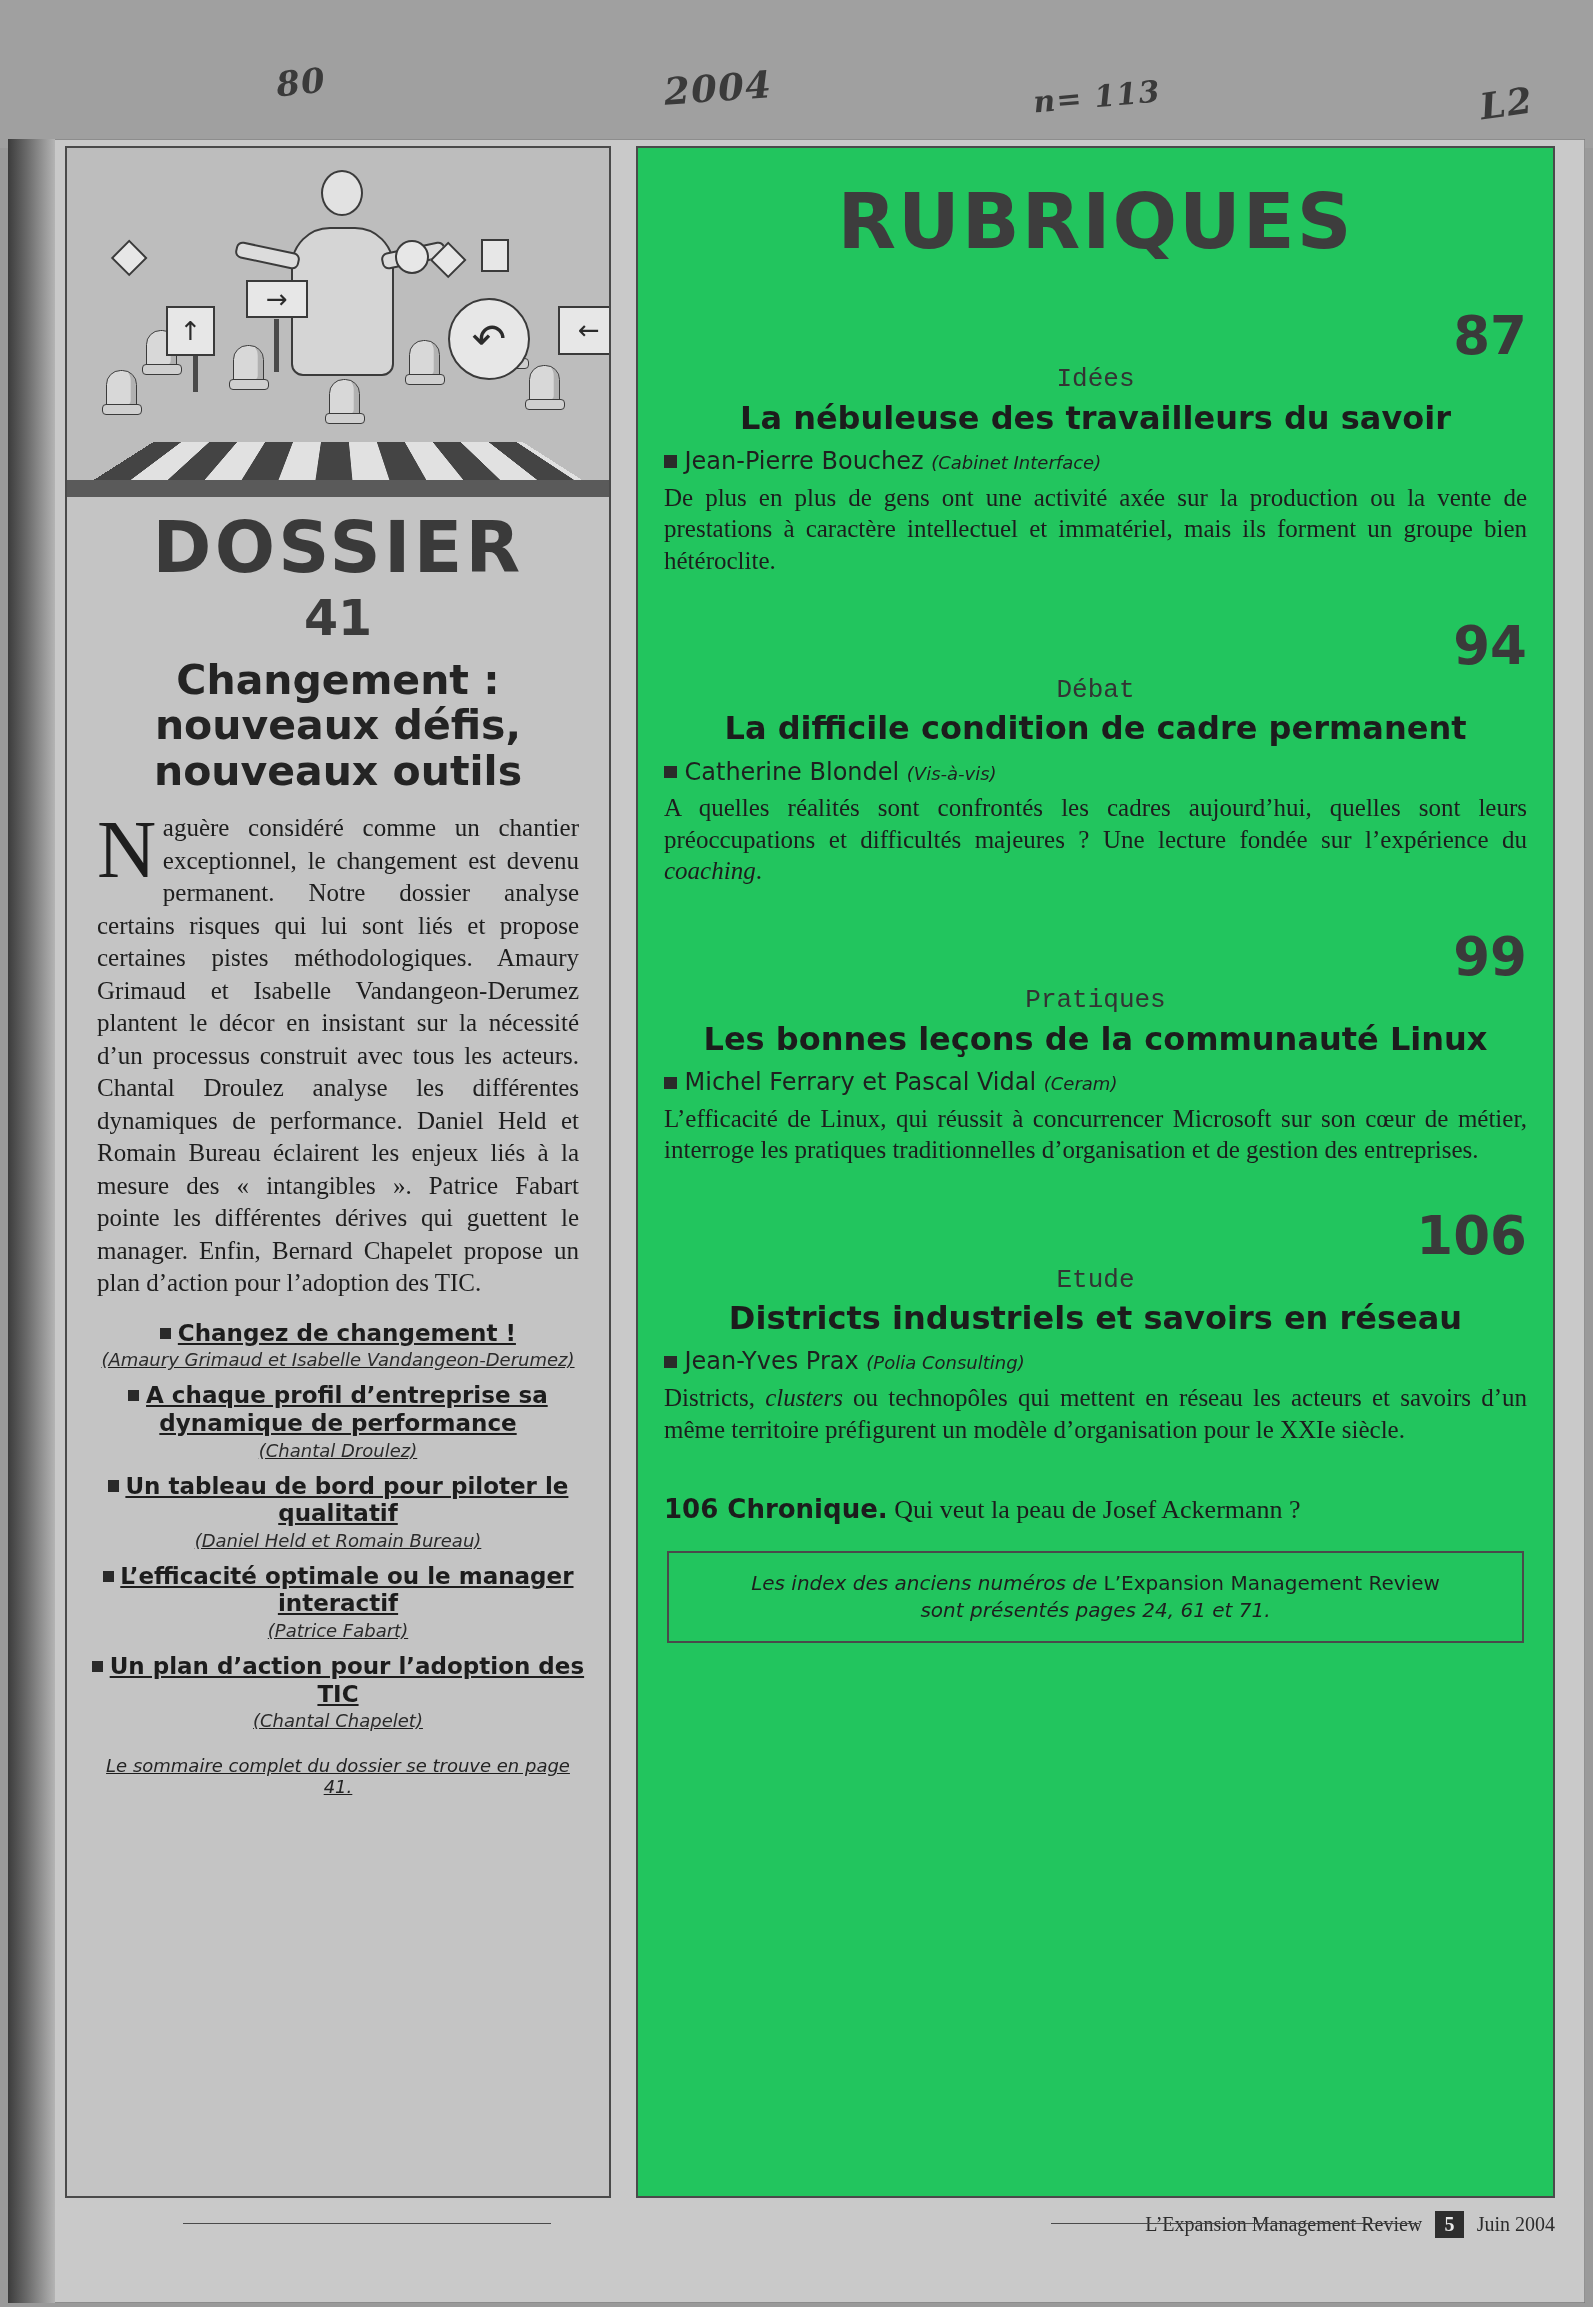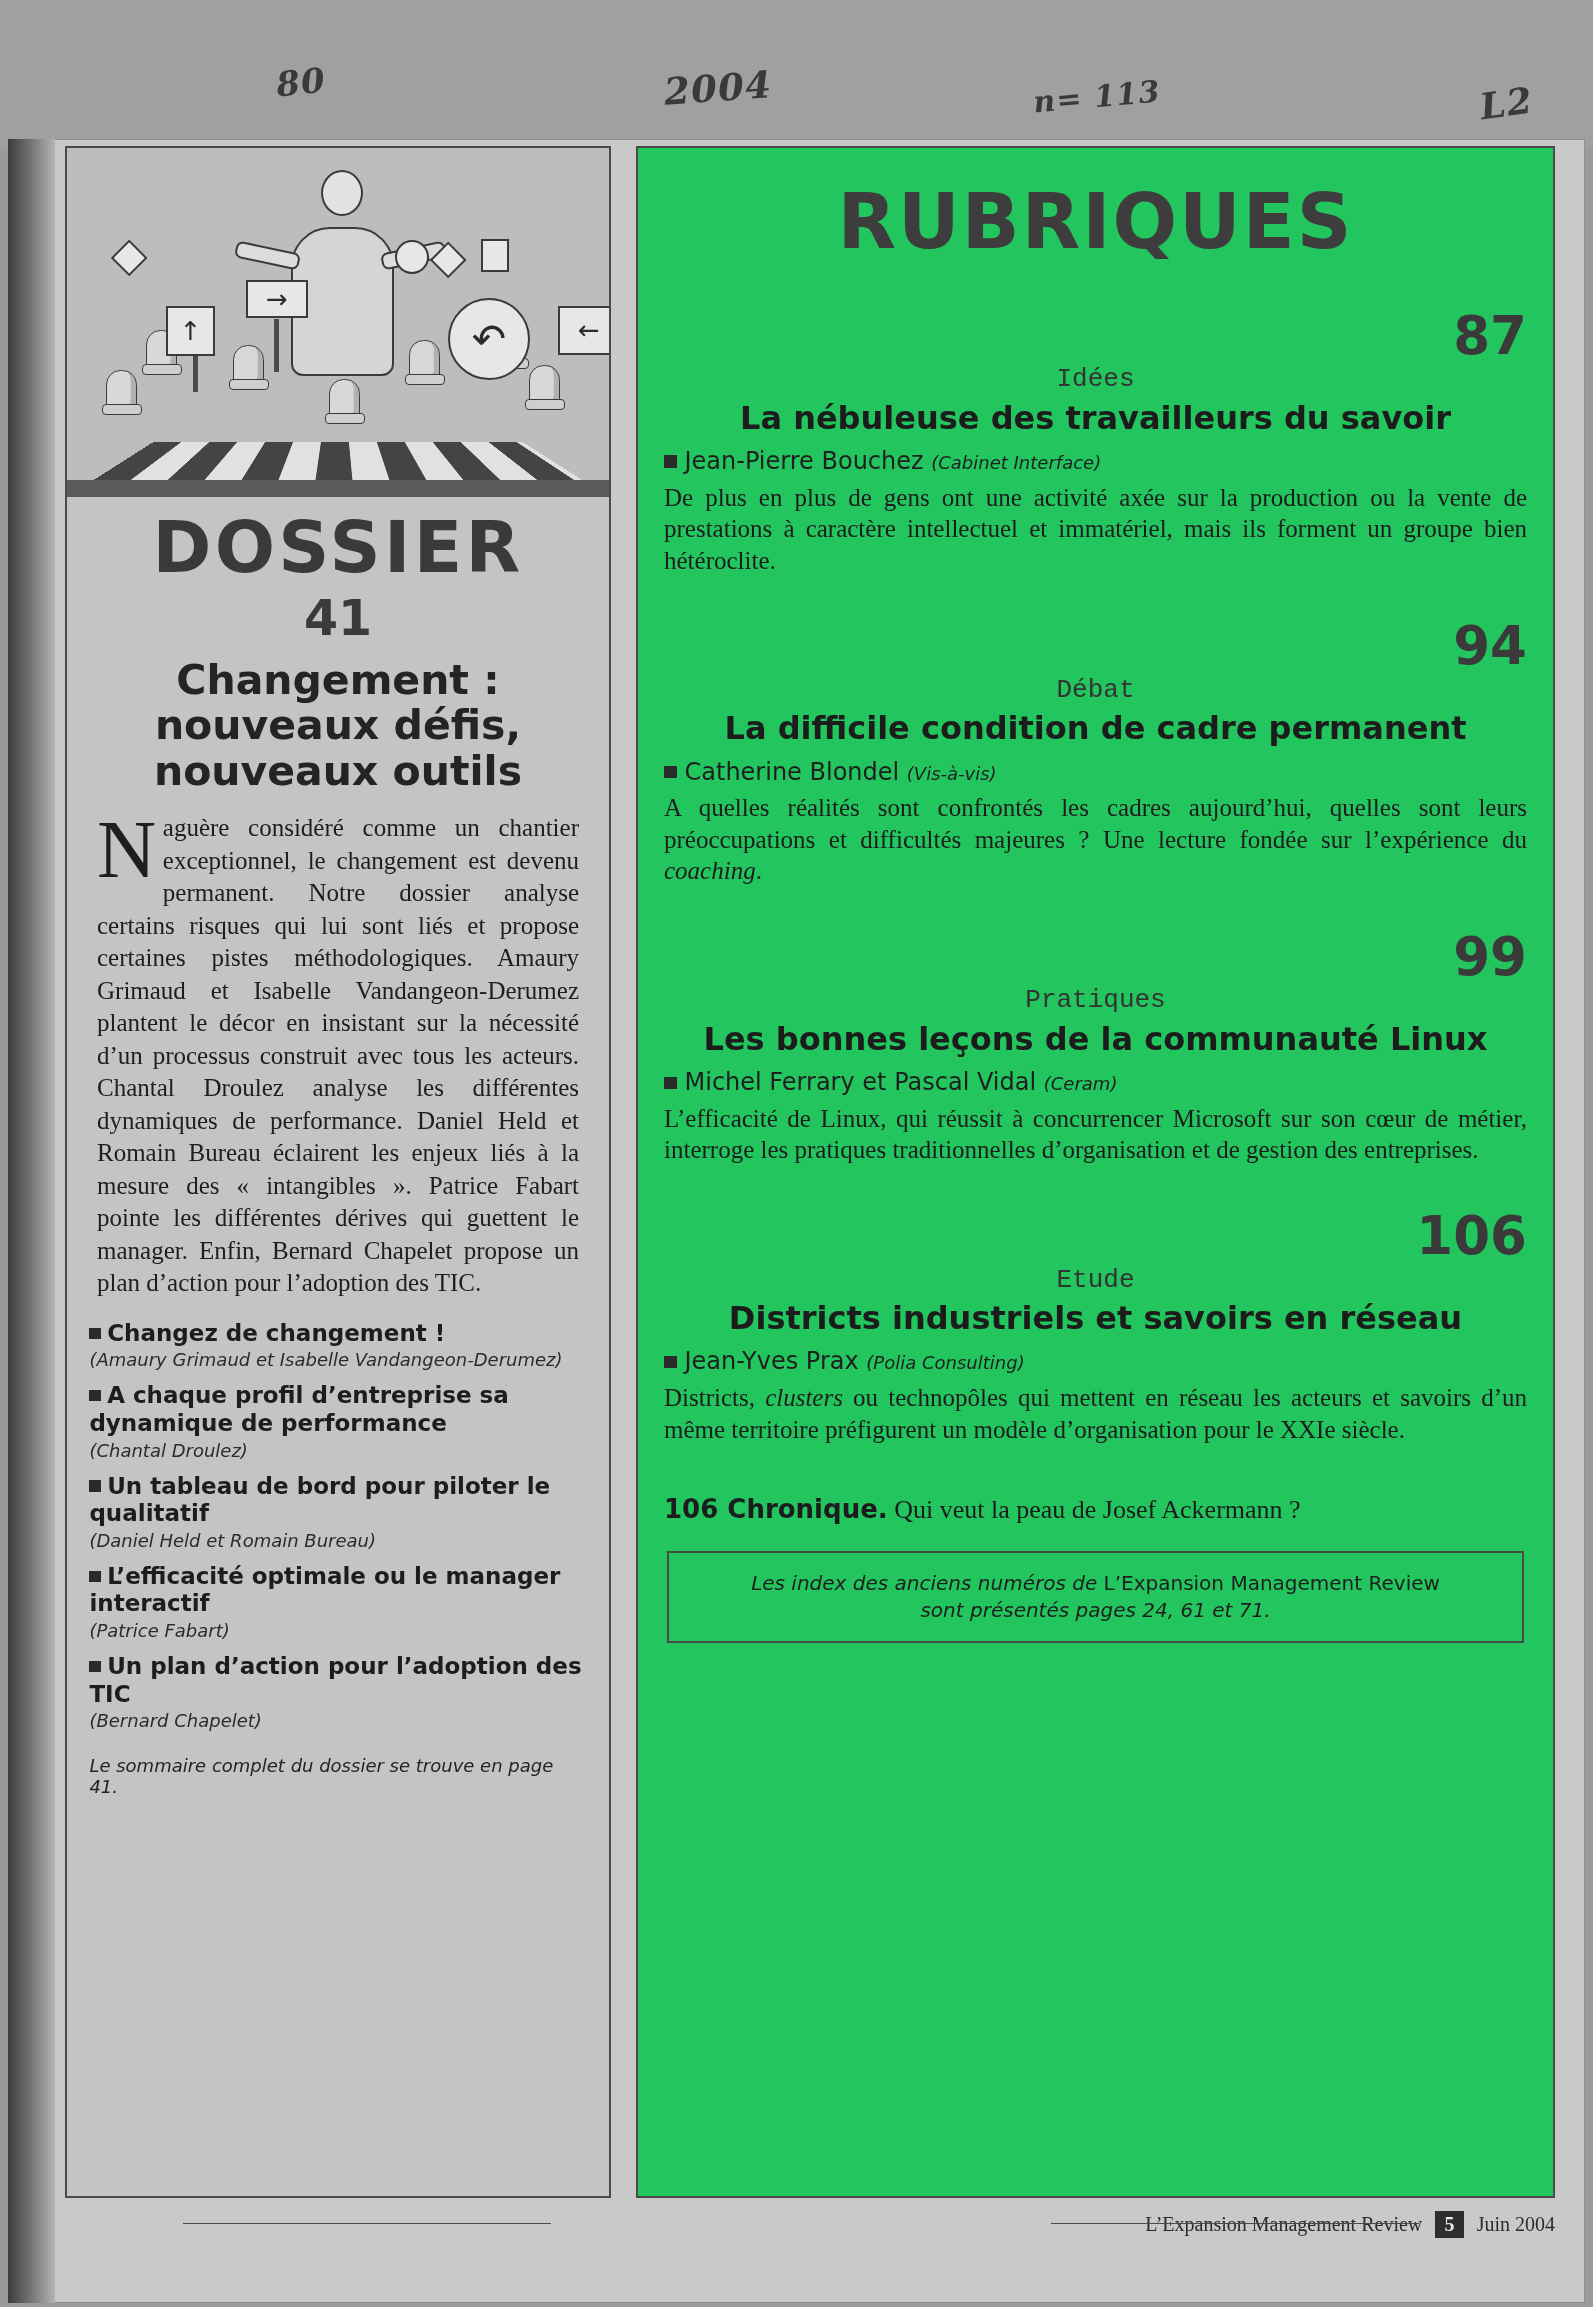--- a/index.html
+++ b/index.html
@@ -232,21 +232,23 @@
     float: left;
     font-size: 82px;
     line-height: .82;
     padding: 4px 6.6px 0 0;
     font-family: "Liberation Serif", serif;
   }
 
   
   .ltoc {
     margin: 20px 22.4px 0 22.4px;
+    text-align: center;
     color: #1d1d1d;
+    text-decoration: underline;
   }
   .ltoc-item {
     font-family: "DejaVu Sans", sans-serif;
     font-weight: bold;
     font-size: 23px;
     line-height: 1.2;
     margin-top: 10.5px;
   }
   .ltoc-item .sq {
     display: inline-block;
@@ -460,21 +462,21 @@
             <div class="ltoc-auth">(Daniel Held et Romain Bureau)</div>
 
             <div class="ltoc-item">
               <span class="sq"></span><span>L’efficacité optimale ou le manager interactif</span>
             </div>
             <div class="ltoc-auth">(Patrice Fabart)</div>
 
             <div class="ltoc-item">
               <span class="sq"></span><span>Un plan d’action pour l’adoption des TIC</span>
             </div>
-            <div class="ltoc-auth">(Bernard Chapelet)</div>
+            <div class="ltoc-auth">(Chantal Chapelet)</div>
 
             <div class="ltoc-note">Le sommaire complet du dossier se trouve en page 41.</div>
           </div>
 
         </div>
 
         <div class="col-div"></div>
 
         <div class="col-right">
 

